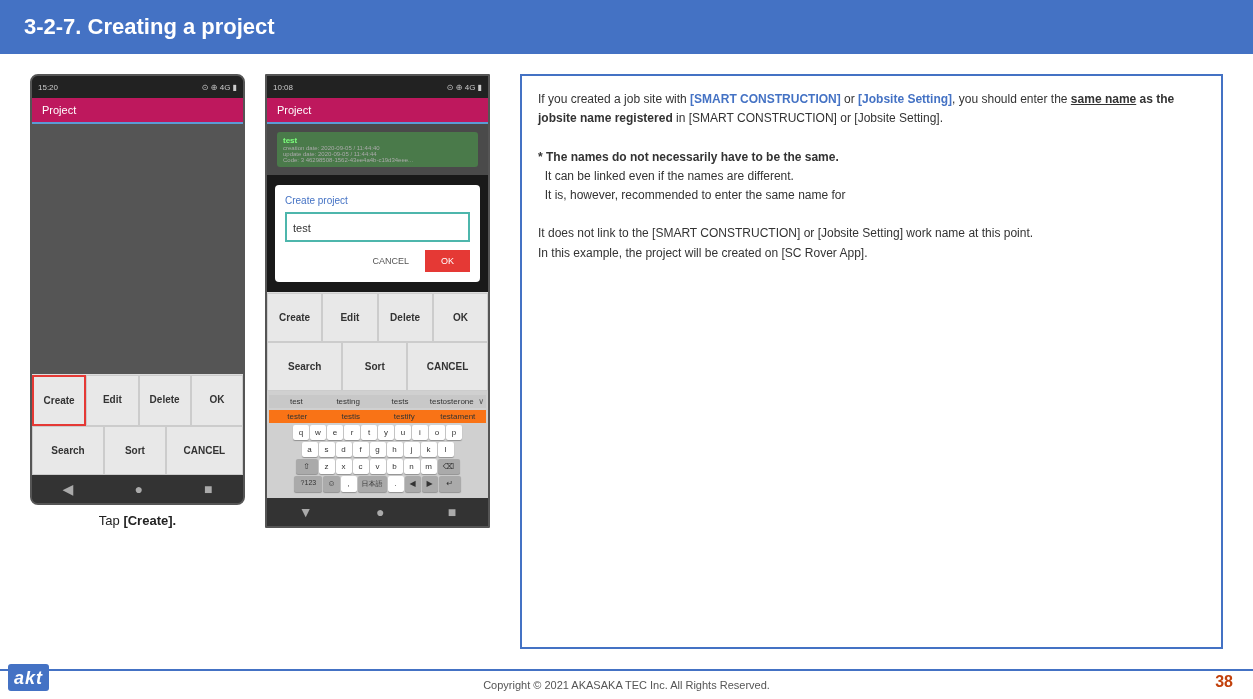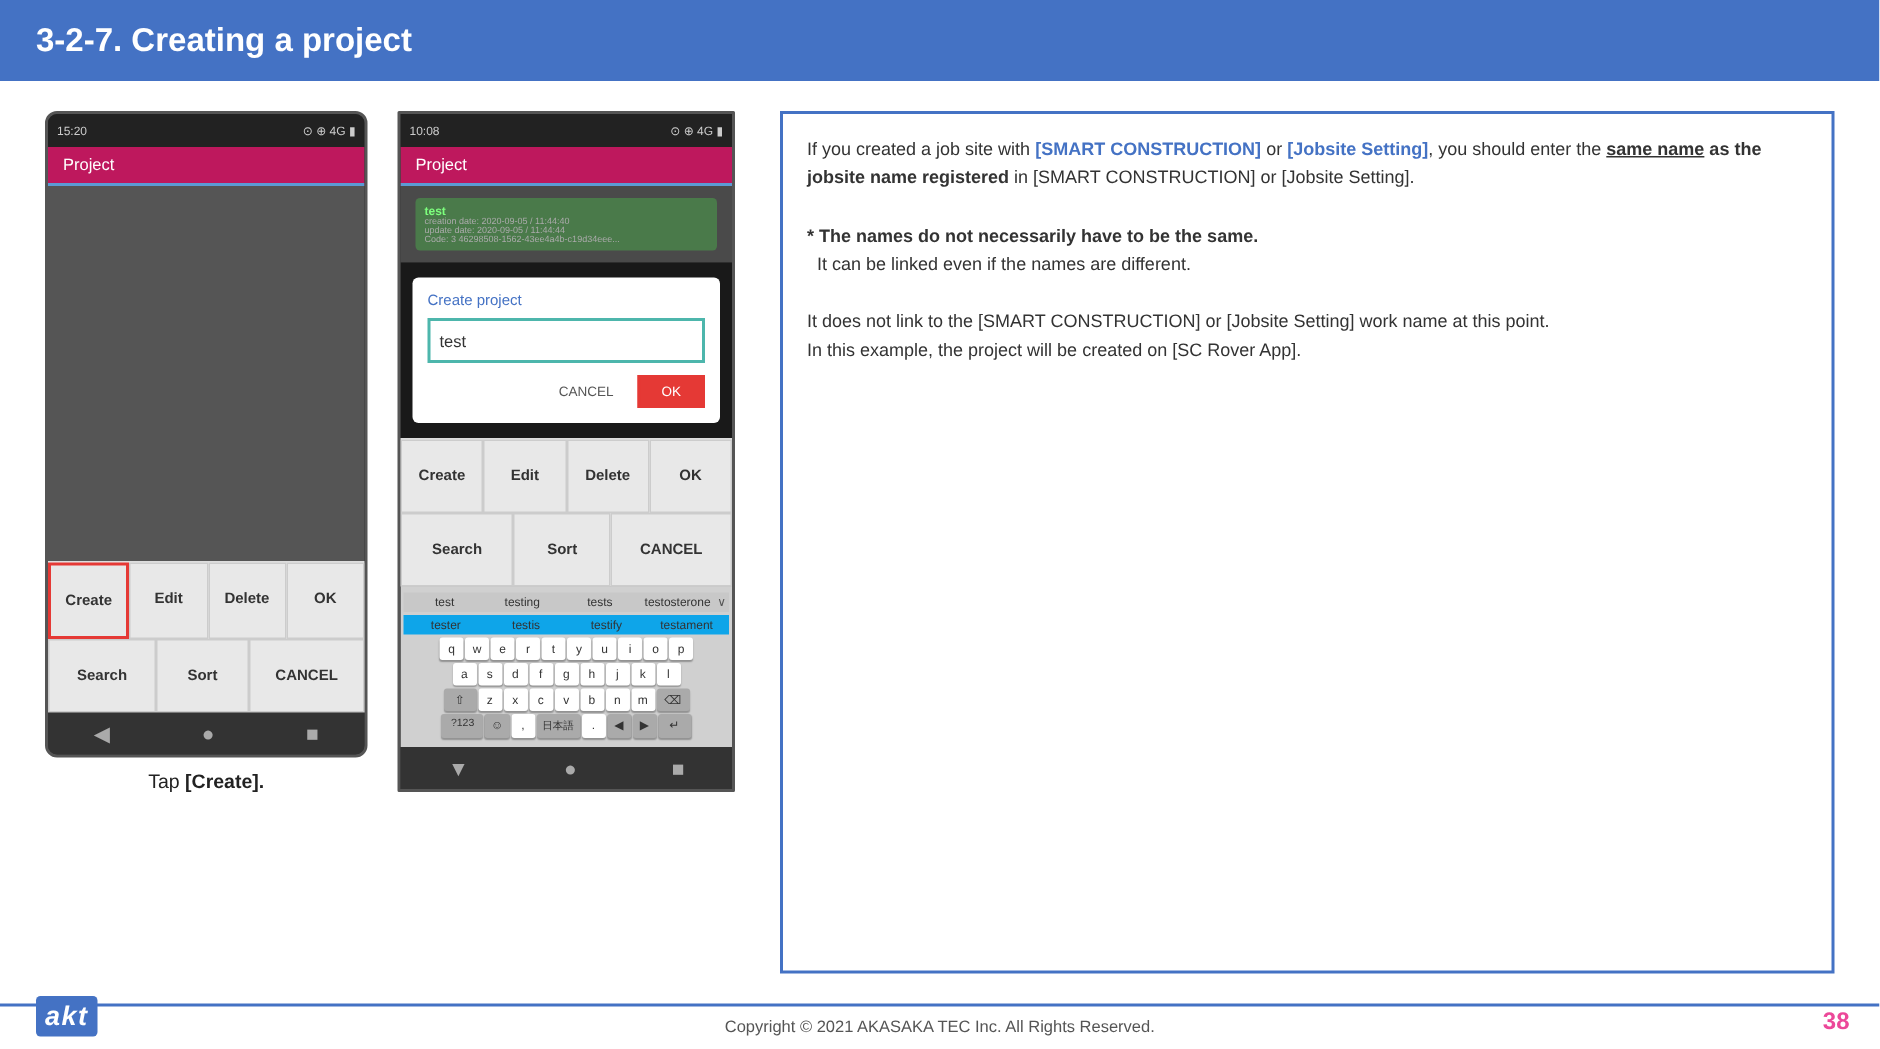--- a/index.html
+++ b/index.html
@@ -230,21 +230,21 @@
       background: #fff;
       border-top: 1px solid #ddd;
       padding: 8px 20px;
       display: flex;
       align-items: center;
       justify-content: center;
       flex-shrink: 0;
     }
     .footer-logo {
       position: absolute;
-      left: 24px;
+      left: 8px;
       bottom: 8px;
       display: flex;
       align-items: flex-start;
     }
     .logo-text {
       font-size: 20px;
       font-weight: bold;
       color: #4472C4;
       font-family: Arial, sans-serif;
       letter-spacing: -1px;
@@ -257,21 +257,21 @@
       font-size: 11px;
       color: #555;
       text-align: center;
     }
     .footer-page {
       position: absolute;
       right: 20px;
       bottom: 8px;
       font-size: 16px;
       font-weight: bold;
-      color: #ec4899;
+      color: #c2410c;
     }
     
     .phone-list-item {
       background: #4a7a4a;
       margin: 4px;
       border-radius: 3px;
       padding: 4px 6px;
     }
     .phone-list-item-title {
       color: #7dff7d;
@@ -375,21 +375,21 @@
         </div>
 
         <div class="keyboard-area">
           <div style="display:flex; background:#c8c8c8; padding:2px; gap:1px; margin-bottom:2px; font-size:8px;">
             <span style="flex:1; text-align:center; color:#333;">test</span>
             <span style="flex:1; text-align:center; color:#333;">testing</span>
             <span style="flex:1; text-align:center; color:#333;">tests</span>
             <span style="flex:1; text-align:center; color:#333;">testosterone</span>
             <span style="color:#555;">∨</span>
           </div>
-          <div style="display:flex; background:#0ea5e9; padding:2px; gap:1px; margin-bottom:2px; font-size:8px;">
+          <div style="display:flex; background:#f97316; padding:2px; gap:1px; margin-bottom:2px; font-size:8px;">
             <span style="flex:1; text-align:center; color:#333;">tester</span>
             <span style="flex:1; text-align:center; color:#333;">testis</span>
             <span style="flex:1; text-align:center; color:#333;">testify</span>
             <span style="flex:1; text-align:center; color:#333;">testament</span>
           </div>
 
           <div class="keyboard-row">
             <span class="kbd-key">q</span>
             <span class="kbd-key">w</span>
             <span class="kbd-key">e</span>
@@ -446,20 +446,21 @@
 
   <div class="right-panel">
     <div class="info-box">
       <p>
         If you created a job site with <span class="highlight-blue">[SMART CONSTRUCTION]</span> or
         <span class="highlight-blue">[Jobsite Setting]</span>, you should enter the <span class="underline bold">same name</span> <span class="bold">as the jobsite name registered</span> in [SMART CONSTRUCTION] or [Jobsite Setting].
       </p>
       <br>
       <p><span class="bold">* The names do not necessarily have to be the same.</span></p>
       <p>&nbsp;&nbsp;It can be linked even if the names are different.</p>
+      <p>&nbsp;&nbsp;It is, however, recommended to enter the same name for</p>
       <br>
       <p>It does not link to the [SMART CONSTRUCTION] or [Jobsite Setting] work name at this point.</p>
       <p>In this example, the project will be created on [SC Rover App].</p>
     </div>
   </div>
 
 </div>
 
 <div class="footer" style="position:relative; border-top: 2px solid #4472C4;">
   <div class="footer-logo">

